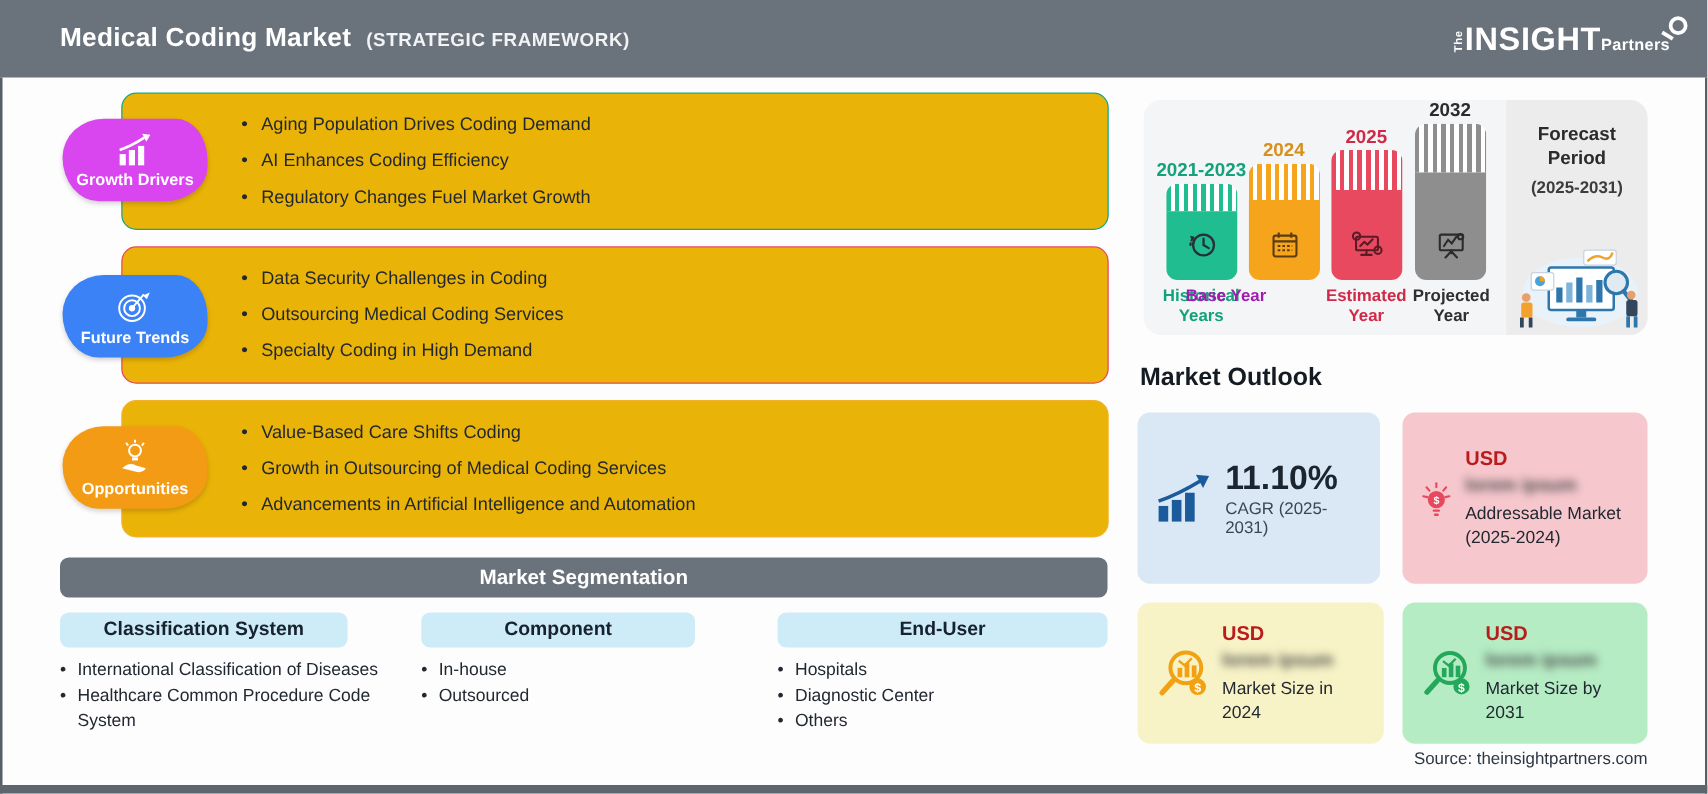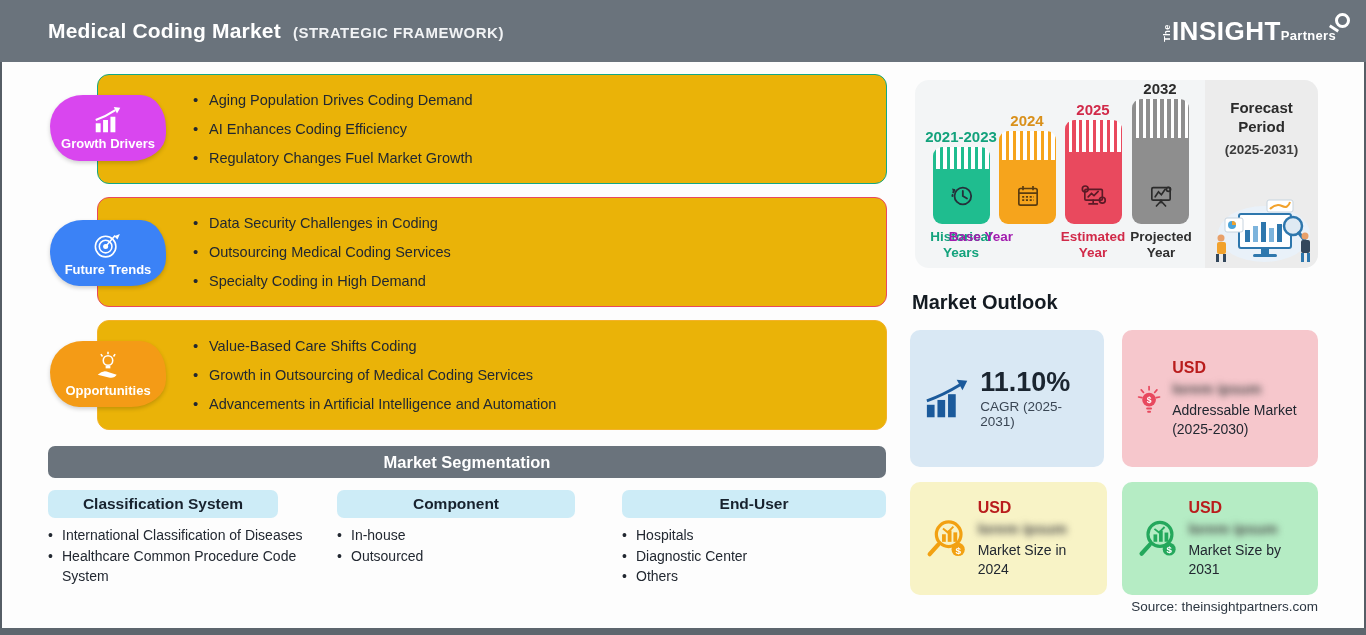--- a/index.html
+++ b/index.html
@@ -45,21 +45,21 @@
   .badge-trends  { top:220px; background:#3b82f6; }
   .badge-opps    { top:341px; background:#f49b16; }
 
   
   .seg-bar { position:absolute; left:48px; top:446px; width:838px; height:32px; background:#6a737c;
              border-radius:7px; display:flex; align-items:center; justify-content:center; }
   .seg-bar span { color:#fff; font-size:16.5px; font-weight:bold; }
   .seg-col-header { position:absolute; top:490px; height:28px; background:#cdecf7; border-radius:7px;
                     display:flex; align-items:center; justify-content:center;
                     font-size:15.5px; font-weight:bold; color:#17222e; }
-  .seg-h1 { left:48px;  width:230px; } .seg-h2 { left:337px; width:238px; } .seg-h3 { left:622px; width:264px; }
+  .seg-h1 { left:48px;  width:230px; } .seg-h2 { left:337px; width:219px; } .seg-h3 { left:622px; width:264px; }
   .seg-list { position:absolute; top:525px; list-style:none; }
   .seg-l1 { left:48px;  width:272px; } .seg-l2 { left:337px; width:261px; } .seg-l3 { left:622px; width:264px; }
   .seg-list li { position:relative; padding-left:14px; font-size:14px; color:#222831; line-height:20.5px; }
   .seg-list li::before { content:"•"; position:absolute; left:0; color:#222831; }
 
   
   .timeline { position:absolute; left:915px; top:80px; width:403px; height:188px;
               background:#f3f5f6; border-radius:14px; }
   .forecast { position:absolute; left:1205px; top:80px; width:113px; height:188px;
               background:#ececec; border-radius:0 14px 14px 0; text-align:center; padding-top:18px; }
@@ -321,21 +321,21 @@
       <line x1="4" y1="20" x2="9" y2="21" stroke="#e8485e" stroke-width="2.6"></line>
       <line x1="36" y1="20" x2="31" y2="21" stroke="#e8485e" stroke-width="2.6"></line>
       <circle cx="20" cy="24" r="10.5" fill="#e8485e"></circle>
       <text x="20" y="29" text-anchor="middle" font-size="13" font-weight="bold" fill="#fff">$</text>
       <rect x="15.5" y="36" width="9" height="3" rx="1.5" fill="#e8485e"></rect>
       <rect x="17" y="41" width="6" height="3" rx="1.5" fill="#e8485e"></rect>
     </svg>
     <div class="card-text">
       <span class="card-currency">USD</span>
       <span class="card-masked">lorem ipsum</span>
-      <span class="card-label">Addressable Market (2025-2030)</span>
+      <span class="card-label">Addressable Market (2025-2024)</span>
     </div>
   </div>
 
   <div class="card card-ms24">
     <svg width="46" height="46" viewBox="0 0 46 46">
       <circle cx="26" cy="18" r="13" fill="none" stroke="#f2a112" stroke-width="3.4"></circle>
       <rect x="19" y="18" width="4" height="8" fill="#f2a112"></rect>
       <rect x="25" y="14" width="4" height="12" fill="#f2a112"></rect>
       <rect x="31" y="16" width="4" height="10" fill="#f2a112"></rect>
       <path d="M20 12 l5 4 6 -6" stroke="#f2a112" stroke-width="2" fill="none"></path>

